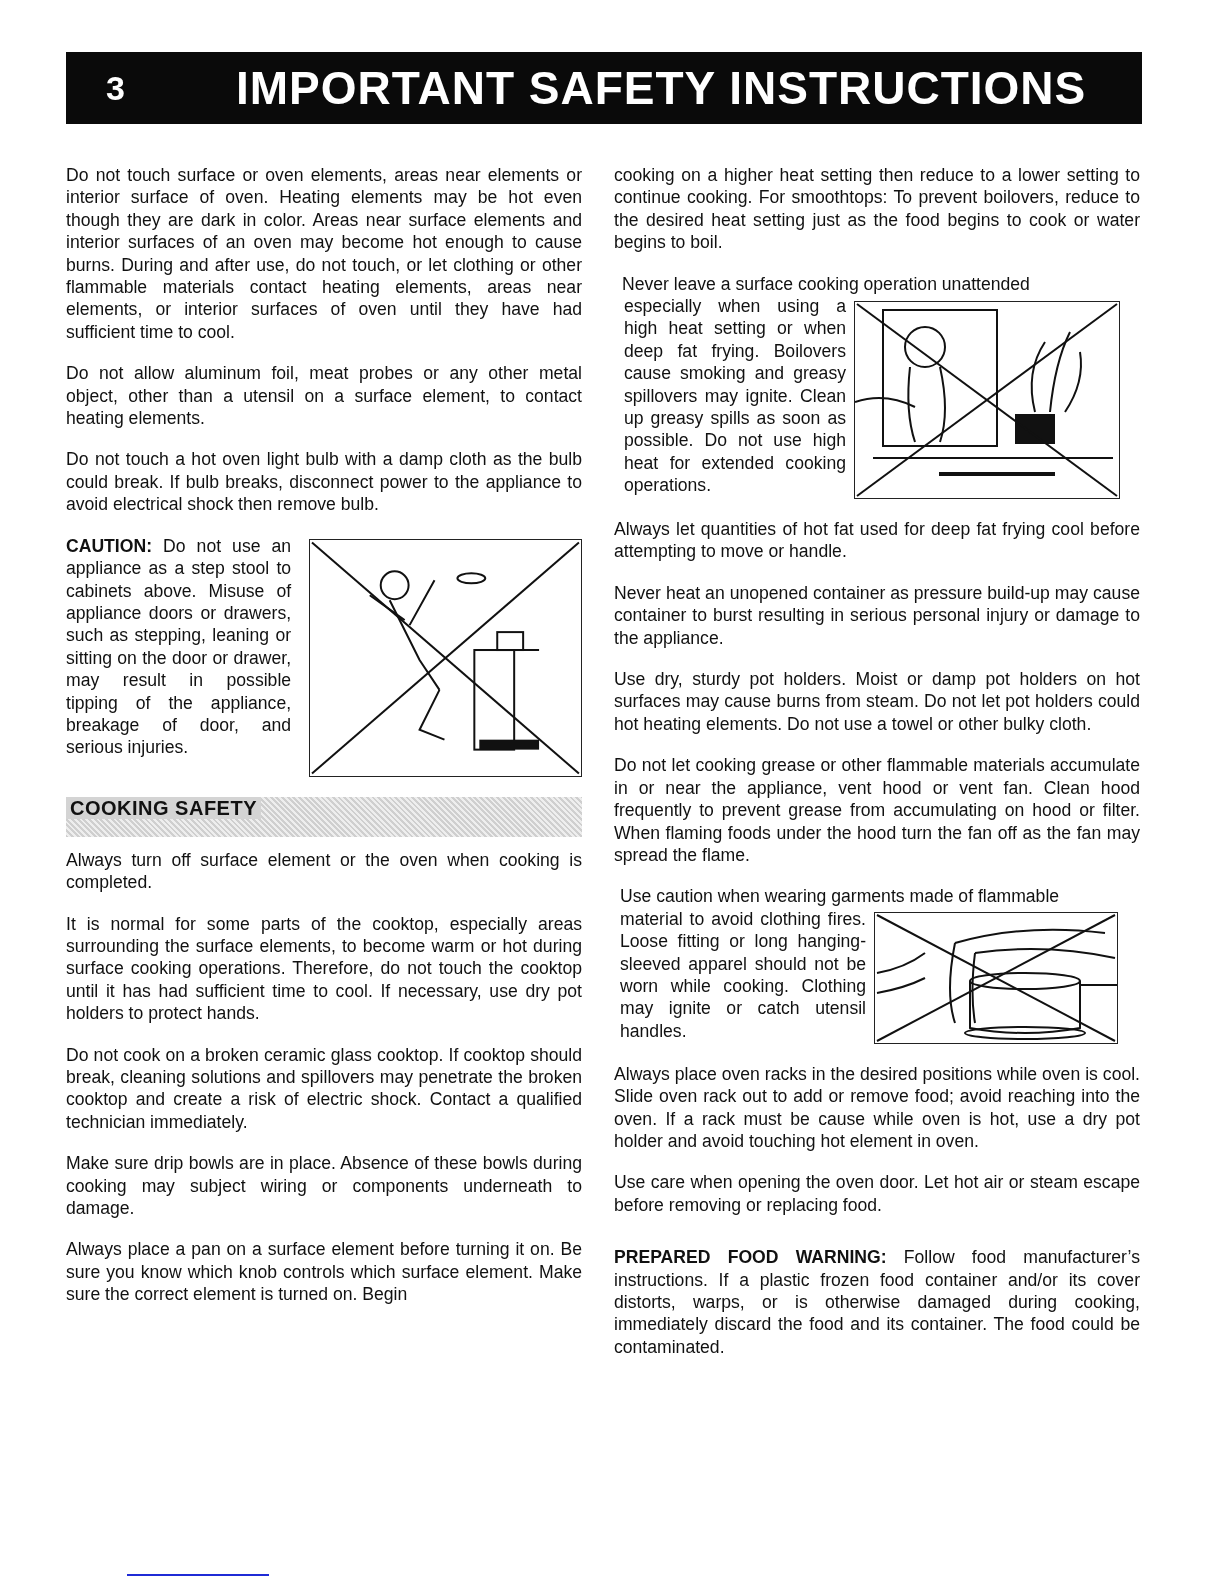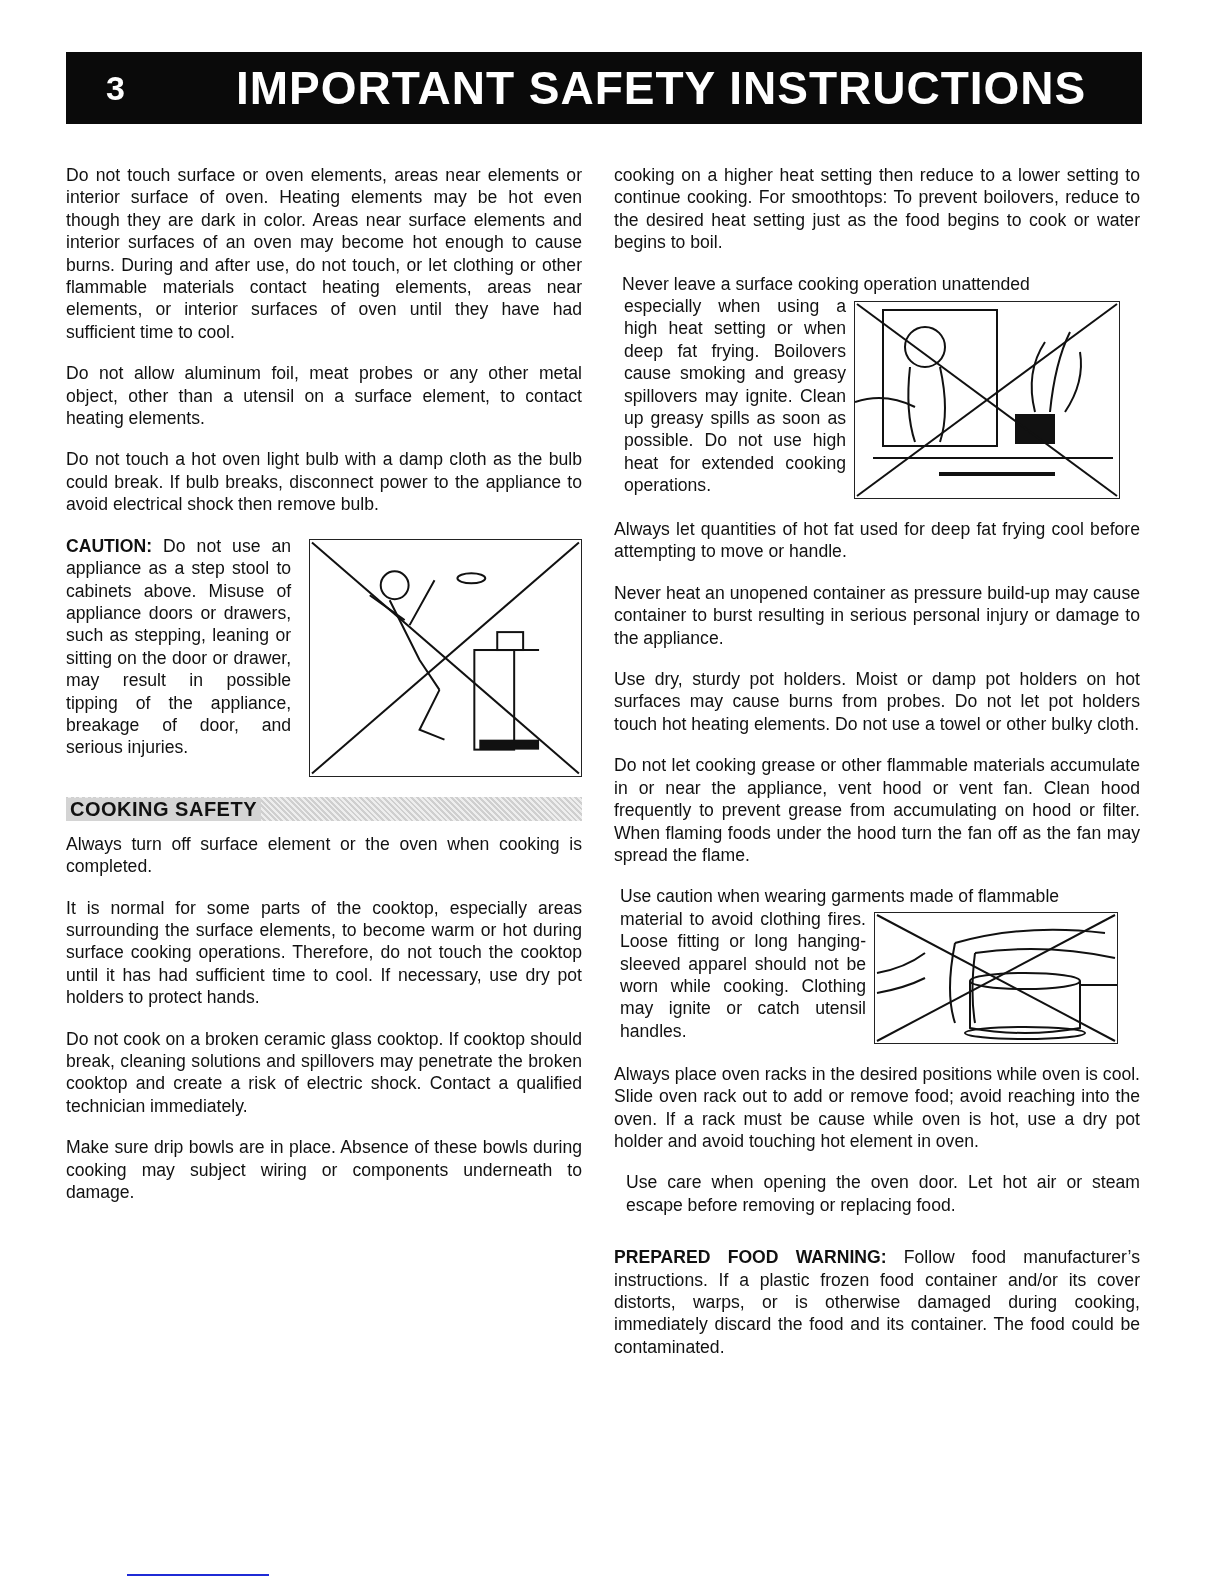--- a/index.html
+++ b/index.html
@@ -10,21 +10,21 @@
   .header .num { font-weight: bold; font-size: 34px; margin-left: 40px; width: 130px; }
   .header .title { font-weight: bold; font-size: 46px; letter-spacing: 1px; }
   .col { position: absolute; font-size: 17.6px; line-height: 22.4px; }
   .col p { margin: 0 0 19px 0; text-align: justify; }
   .left { left: 66px; top: 164px; width: 516px; }
   .right { left: 614px; top: 164px; width: 526px; }
   .figure { border: 1.5px solid #222; position: relative; background: #fff; }
   .figure svg { position: absolute; left: 0; top: 0; width: 100%; height: 100%; }
   .wrap { display: flex; align-items: flex-start; gap: 8px; }
   .wrap .txt { text-align: justify; }
-  .section-head { height: 24px; margin: 20px 0 12px 0; display: flex; align-items: flex-end;
+  .section-head { height: 40px; margin: 20px 0 12px 0; display: flex; align-items: flex-start;
        background-image: repeating-linear-gradient(45deg, #cfcfcf 0 2px, #eeeeee 2px 4px); }
   .section-head span { font-weight: bold; font-size: 20px; padding: 0 4px; background: #d4d4d4; letter-spacing: 0.5px; }
   b.lead { font-weight: bold; }
   .footer-line { position: absolute; left: 127px; top: 1574px; width: 142px; height: 2px; background: #1f2bd6; }
 </style>
 </head>
 <body>
 
 <div class="header">
   <span class="num">3</span>
@@ -60,20 +60,21 @@
   </div>
 
   <div class="section-head">
     <span>COOKING SAFETY</span>
   </div>
 
   <p>Always turn off surface element or the oven when cooking is completed.</p>
   <p>It is normal for some parts of the cooktop, especially areas surrounding the surface elements, to become warm or hot during surface cooking operations. Therefore, do not touch the cooktop until it has had sufficient time to cool. If necessary, use dry pot holders to protect hands.</p>
   <p>Do not cook on a broken ceramic glass cooktop. If cooktop should break, cleaning solutions and spillovers may penetrate the broken cooktop and create a risk of electric shock. Contact a qualified technician immediately.</p>
   <p>Make sure drip bowls are in place. Absence of these bowls during cooking may subject wiring or components underneath to damage.</p>
+  <p>Always place a pan on a surface element before turning it on. Be sure you know which knob controls which surface element. Make sure the correct element is turned on. Begin</p>
 </div>
 
 <div class="col right">
   <p>cooking on a higher heat setting then reduce to a lower setting to continue cooking. For smoothtops: To prevent boilovers, reduce to the desired heat setting just as the food begins to cook or water begins to boil.</p>
 
   <div style="margin-bottom:19px;">
     <div style="text-align:justify;padding-left:8px;">Never leave a surface cooking operation unattended</div>
     <div class="wrap">
       <div class="txt" style="width:222px;padding-left:10px;">especially when using a high heat setting or when deep fat frying. Boilovers cause smoking and greasy spillovers may ignite. Clean up greasy spills as soon as possible. Do not use high heat for extended cooking operations.</div>
       <div class="figure" style="width:264px;height:196px;margin-top:6px;">
@@ -90,21 +91,21 @@
           <rect x="84" y="170" width="116" height="4" fill="#111"></rect>
           <line x1="2" y1="2" x2="262" y2="194" stroke="#111" stroke-width="2"></line>
           <line x1="262" y1="2" x2="2" y2="194" stroke="#111" stroke-width="2"></line>
         </svg>
       </div>
     </div>
   </div>
 
   <p>Always let quantities of hot fat used for deep fat frying cool before attempting to move or handle.</p>
   <p>Never heat an unopened container as pressure build-up may cause container to burst resulting in serious personal injury or damage to the appliance.</p>
-  <p>Use dry, sturdy pot holders. Moist or damp pot holders on hot surfaces may cause burns from probes. Do not let pot holders touch hot heating elements. Do not use a towel or other bulky cloth.</p>
+  <p>Use dry, sturdy pot holders. Moist or damp pot holders on hot surfaces may cause burns from steam. Do not let pot holders could hot heating elements. Do not use a towel or other bulky cloth.</p>
   <p>Do not let cooking grease or other flammable materials accumulate in or near the appliance, vent hood or vent fan. Clean hood frequently to prevent grease from accumulating on hood or filter. When flaming foods under the hood turn the fan off as the fan may spread the flame.</p>
 
   <div style="margin-bottom:19px;">
     <div style="padding-left:6px;">Use caution when wearing garments made of flammable</div>
     <div class="wrap">
       <div class="txt" style="width:246px;padding-left:6px;">material to avoid clothing fires. Loose fitting or long hanging-sleeved apparel should not be worn while cooking. Clothing may ignite or catch utensil handles.</div>
       <div class="figure" style="width:242px;height:130px;margin-top:4px;">
         <svg viewBox="0 0 242 130">
           <g stroke="#111" fill="none" stroke-width="2">
             <path d="M80 30 Q150 10 230 20 M100 40 Q170 30 240 45"></path>
@@ -116,20 +117,20 @@
             <path d="M2 60 Q30 55 50 40 M2 80 Q30 75 50 65"></path>
           </g>
           <line x1="2" y1="2" x2="240" y2="128" stroke="#111" stroke-width="2"></line>
           <line x1="240" y1="2" x2="2" y2="128" stroke="#111" stroke-width="2"></line>
         </svg>
       </div>
     </div>
   </div>
 
   <p>Always place oven racks in the desired positions while oven is cool. Slide oven rack out to add or remove food; avoid reaching into the oven. If a rack must be cause while oven is hot, use a dry pot holder and avoid touching hot element in oven.</p>
-  <p style="margin-bottom:30px;margin-left:12px;">Use care when opening the oven door. Let hot air or steam escape before removing or replacing food.</p>
+  <p style="margin-bottom:30px;">Use care when opening the oven door. Let hot air or steam escape before removing or replacing food.</p>
 
   <p>
     <b class="lead">PREPARED FOOD WARNING:</b><span> Follow food manufacturer’s instructions. If a plastic frozen food container and/or its cover distorts, warps, or is otherwise damaged during cooking, immediately discard the food and its container. The food could be contaminated.</span>
   </p>
 </div>
 
 <div class="footer-line"></div>
 
 </body></html>

